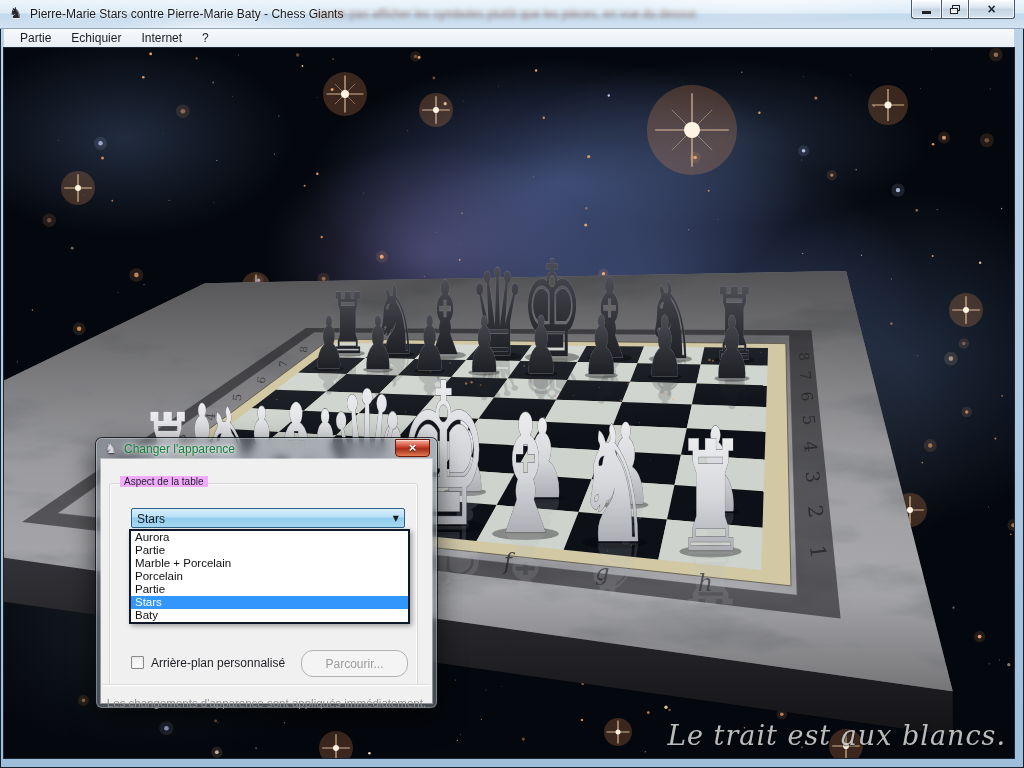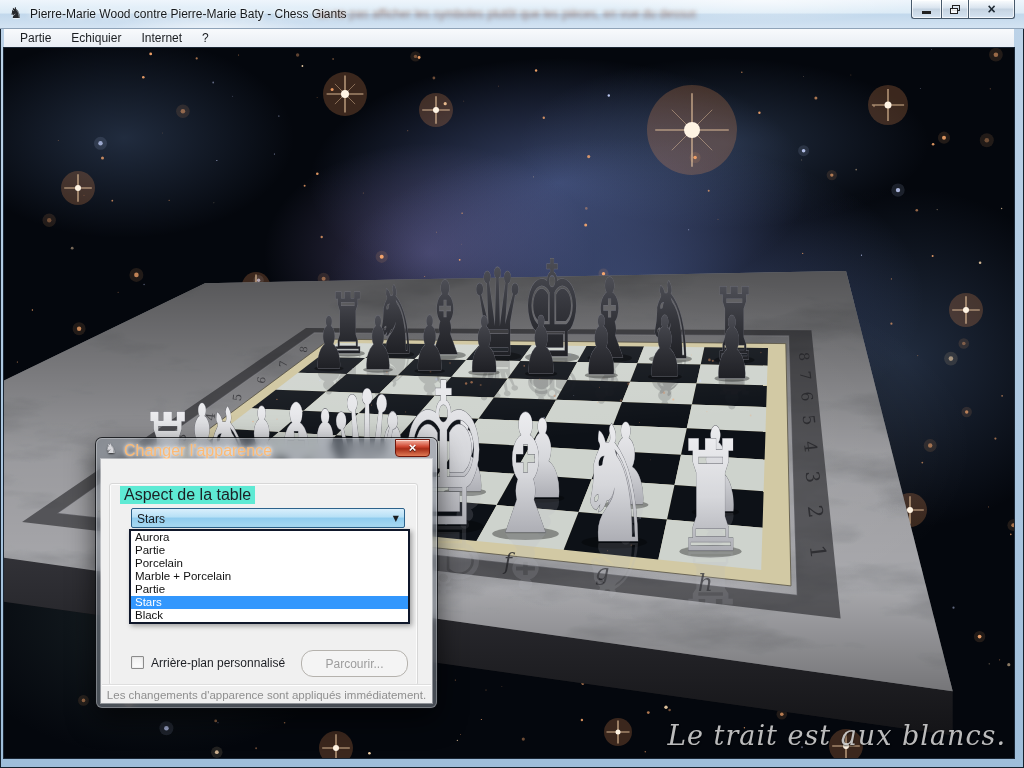--- a/index.html
+++ b/index.html
@@ -44,62 +44,62 @@
   .turn-text{position:absolute;right:8px;bottom:6px;font-family:"DejaVu Serif",serif;font-style:italic;
     font-size:27px;color:#cbcbcb;opacity:.92;letter-spacing:1px;text-shadow:0 1px 2px rgba(0,0,0,.8);}
   .turn-text::first-letter{font-size:28px;}
   
   .dialog{position:absolute;left:92px;top:390px;width:341px;height:270px;box-sizing:border-box;
     border-radius:6px;background:rgba(128,134,144,.55);backdrop-filter:blur(5px) brightness(1.05);
     box-shadow:0 0 0 1px rgba(10,12,16,.8),inset 0 0 0 1px rgba(255,255,255,.28),0 10px 28px rgba(0,0,0,.65);}
   .dlg-title{position:absolute;left:0;top:0;width:100%;height:21px;}
   .dlg-icon{position:absolute;left:9px;top:3px;font-size:13px;color:#d8d8dc;
     font-family:"DejaVu Sans",sans-serif;text-shadow:0 1px 2px rgba(0,0,0,.7);}
-  .dlg-title-text{position:absolute;left:28px;top:4px;font-size:16px;color:#fdba74;
+  .dlg-title-text{position:absolute;left:28px;top:4px;font-size:12px;color:#15803d;
     text-shadow:0 0 6px rgba(255,255,255,.9),0 0 3px rgba(255,255,255,.9);}
   .dlg-close{position:absolute;top:1px;right:7px;width:35px;height:18px;box-sizing:border-box;
     border:1px solid #6e150a;border-radius:0 0 4px 4px;
     background:linear-gradient(180deg,#f5b3a2 0%,var(--close-red,#d04a35) 40%,#a52c17 55%,#e07a54 100%);
     box-shadow:inset 0 1px 0 rgba(255,255,255,.55);
     color:#fff;font-size:13px;font-weight:bold;text-align:center;line-height:16px;
     text-shadow:0 1px 1px rgba(0,0,0,.65);}
   .dlg-client{position:absolute;left:5px;right:5px;top:21px;bottom:5px;background:#f0f0f0;
     box-shadow:0 0 0 1px rgba(255,255,255,.4);}
   .groupbox{position:absolute;left:8px;top:24px;width:309px;height:203px;box-sizing:border-box;
     border:1px solid #d7d7d7;border-radius:3px;box-shadow:inset 0 0 0 1px rgba(255,255,255,.8);}
-  .group-label{position:absolute;left:19px;top:27px;font-size:16px;color:#1d1f24;background:#5eead4;padding:0 4px;}
+  .group-label{position:absolute;left:19px;top:17px;font-size:10px;color:#1d1f24;background:#f0abfc;padding:0 4px;}
   .combo{position:absolute;left:30px;top:49px;width:274px;height:20px;box-sizing:border-box;
     border:1px solid #2c628b;border-radius:2px;
     background:linear-gradient(180deg,#d9effc 0%,#b6e0f6 45%,#8fccee 50%,#a8d9f2 100%);}
   .combo-value{position:absolute;left:5px;top:3px;font-size:12px;color:#16181b;}
   .combo-arrow{position:absolute;right:5px;top:5px;font-size:8px;color:#1a1d20;
     font-family:"DejaVu Sans",sans-serif;}
   .droplist{position:absolute;left:28px;top:70px;width:281px;box-sizing:border-box;background:#fff;
     border:2px solid #0f172a;box-shadow:2px 2px 5px rgba(0,0,0,.35);z-index:5;}
   .dd-item{height:13px;line-height:13px;font-size:11.5px;color:#111;padding-left:4px;white-space:nowrap;}
   .dd-item.sel{background:var(--sel-blue,#3297fd);color:#fff;}
   .checkbox{position:absolute;left:30px;top:197px;width:13px;height:13px;box-sizing:border-box;
     border:1px solid #8b8b8b;border-radius:1px;background:linear-gradient(180deg,#f0f0f0,#fdfdfd);
     box-shadow:inset 0 0 2px rgba(0,0,0,.15);}
   .chk-label{position:absolute;left:50px;top:197px;font-size:12px;color:#1d1f24;}
   .browse{position:absolute;left:200px;top:191px;width:107px;height:27px;box-sizing:border-box;
     border:1px solid #b5b2ad;border-radius:12px;background:#f4f4f4;color:#9d9d9d;font-size:12px;
     font-family:"Liberation Sans",sans-serif;}
   .dlg-status{position:absolute;left:1px;right:1px;bottom:1px;height:18px;box-sizing:border-box;
-    border-top:1px solid #dedede;box-shadow:inset 0 1px 0 #fff;padding-top:4px;
+    border-top:1px solid #dedede;box-shadow:inset 0 1px 0 #fff;padding-top:12px;
     text-align:center;font-size:11.5px;color:#8f8f8f;}
 </style>
 </head>
 <body>
 
 <div id="stage">
 
   <div class="titlebar">
     <span class="app-icon">♞</span>
-    <span class="wtitle">Pierre-Marie Wood contre Pierre-Marie Baty - Chess Giants</span>
+    <span class="wtitle">Pierre-Marie Stars contre Pierre-Marie Baty - Chess Giants</span>
     <span class="ghost">ou ne pas afficher les symboles plutôt que les pièces, en vue du dessus ?</span>
     <div class="capbtns">
       <div class="cap min">
           <span class="bar-min"></span>
         </div>
       <div class="cap max">
         <span class="glyph-restore">
             <span class="b2"></span>
             <span class="b1"></span>
           </span>
@@ -809,25 +809,25 @@
       <div class="dlg-client">
         <div class="groupbox"></div>
         <span class="group-label">Aspect de la table</span>
         <div class="combo">
           <span class="combo-value">Stars</span>
           <span class="combo-arrow">▼</span>
         </div>
         <div class="droplist" id="droplist">
             <div class="dd-item">Aurora</div>
             <div class="dd-item">Partie</div>
+            <div class="dd-item">Marble + Porcelain</div>
             <div class="dd-item">Porcelain</div>
-            <div class="dd-item">Marble + Porcelain</div>
             <div class="dd-item">Partie</div>
             <div class="dd-item sel">Stars</div>
-            <div class="dd-item">Black</div>
+            <div class="dd-item">Baty</div>
           </div>
         <span class="checkbox"></span>
         <span class="chk-label">Arrière-plan personnalisé</span>
         <button class="browse" disabled="">Parcourir...</button>
         <div class="dlg-status">Les changements d'apparence sont appliqués immédiatement.</div>
       </div>
     </div>
   </div>
 </div>
 

